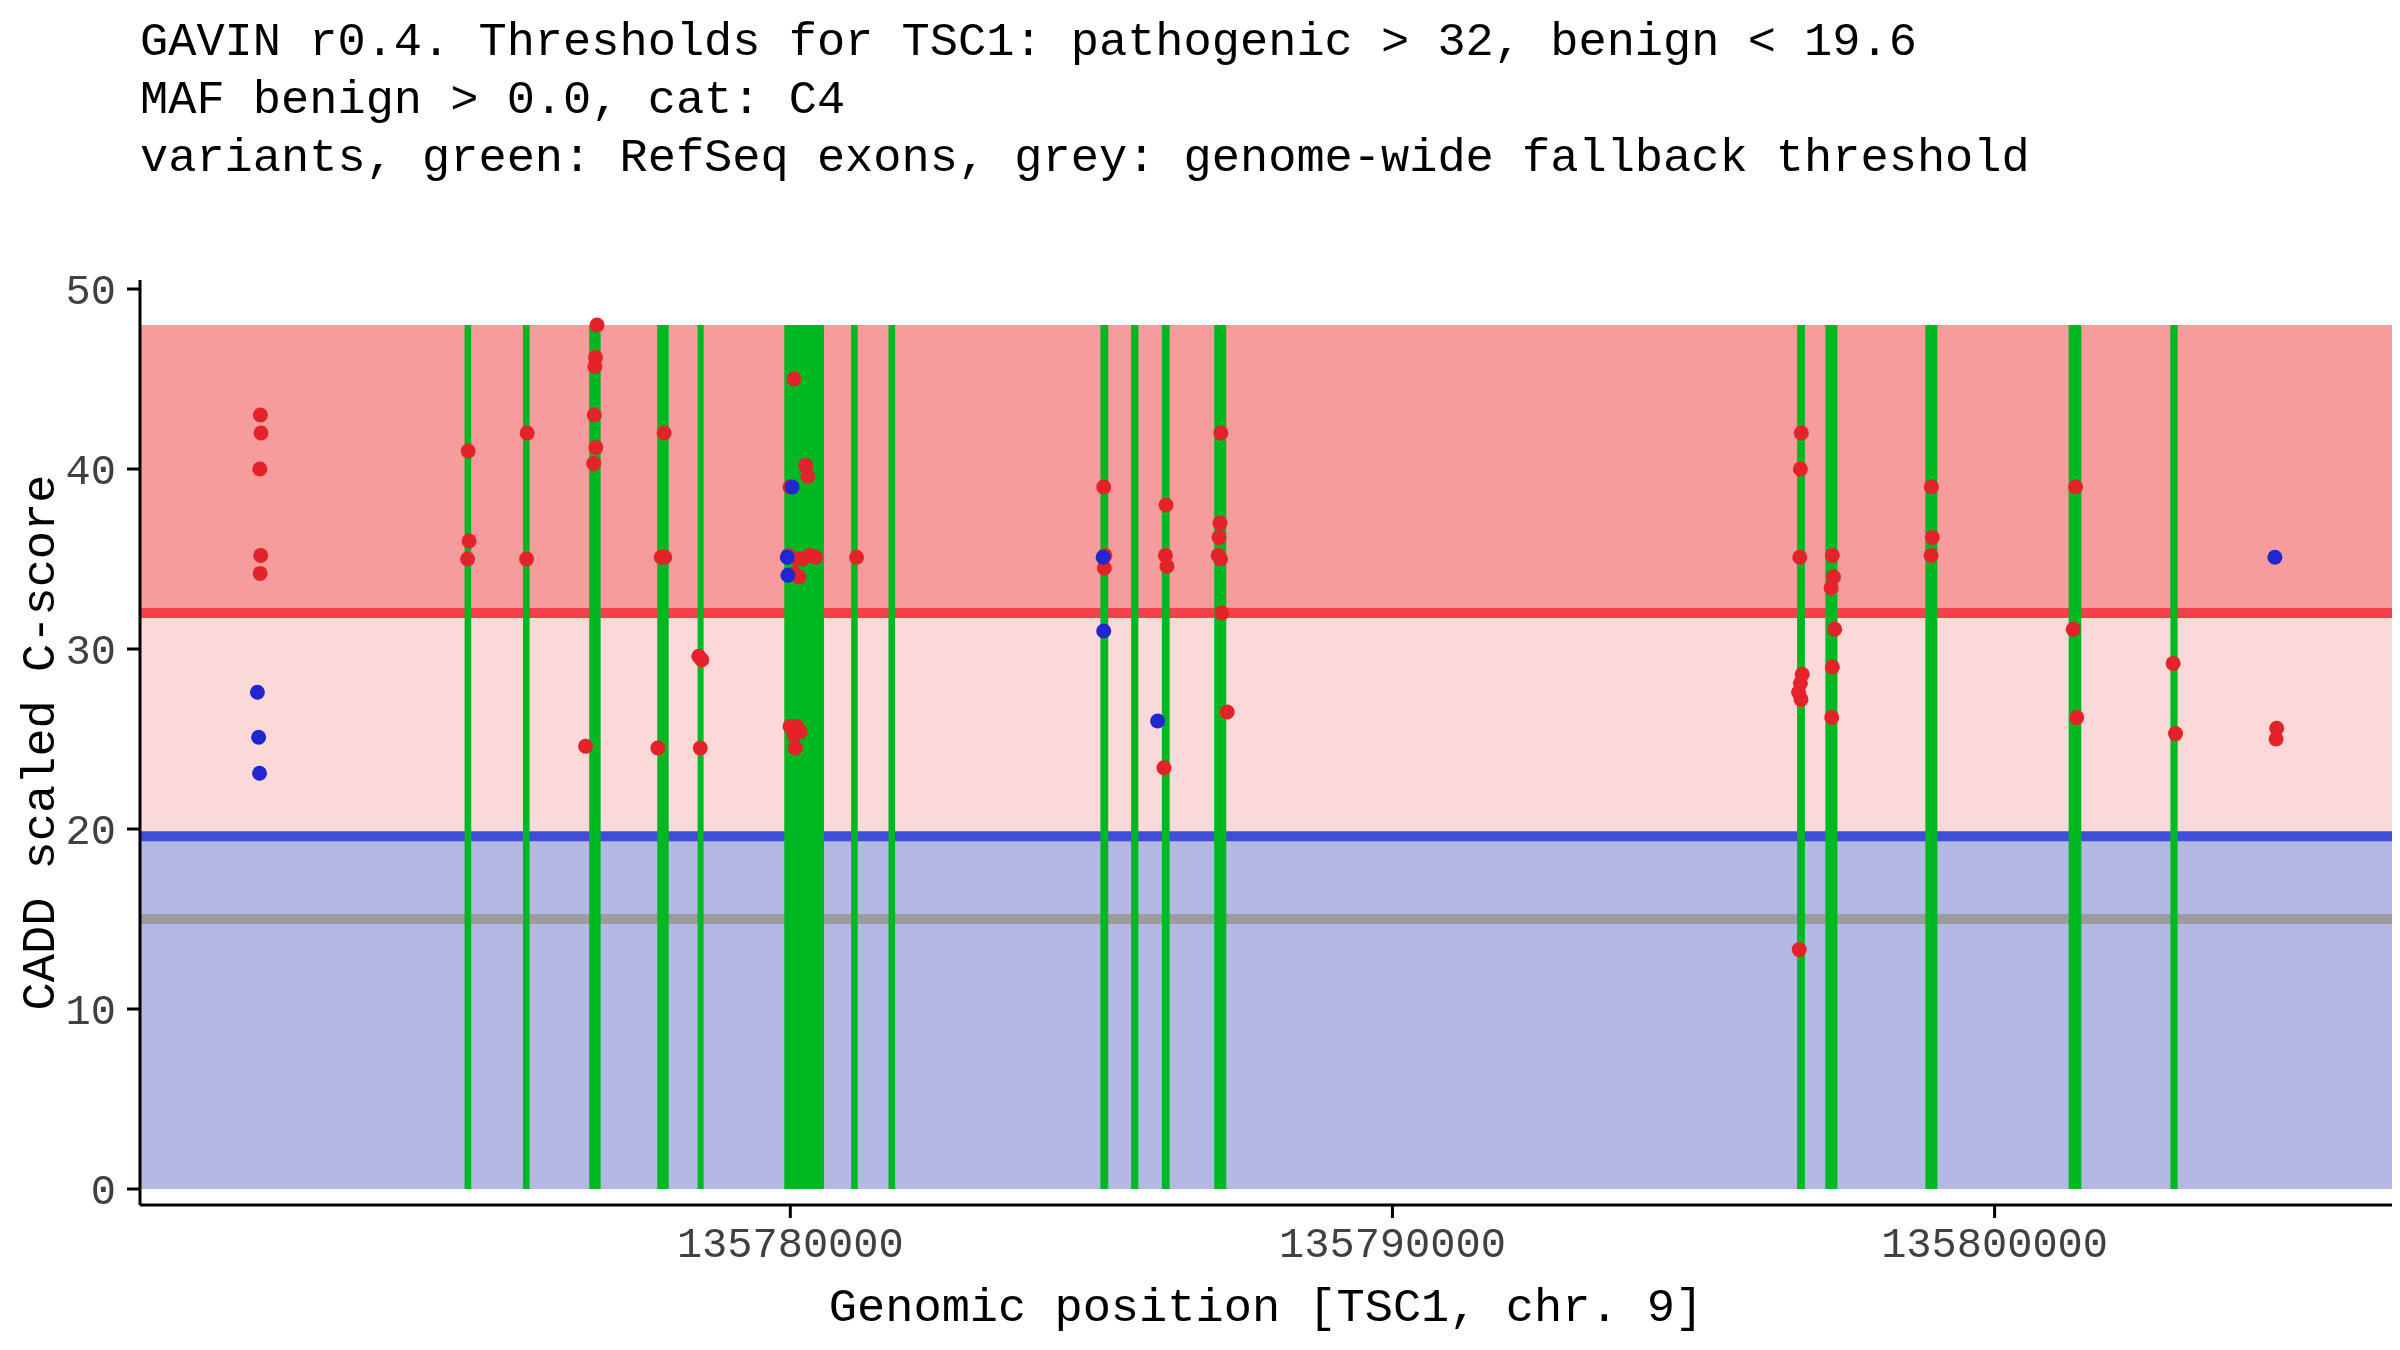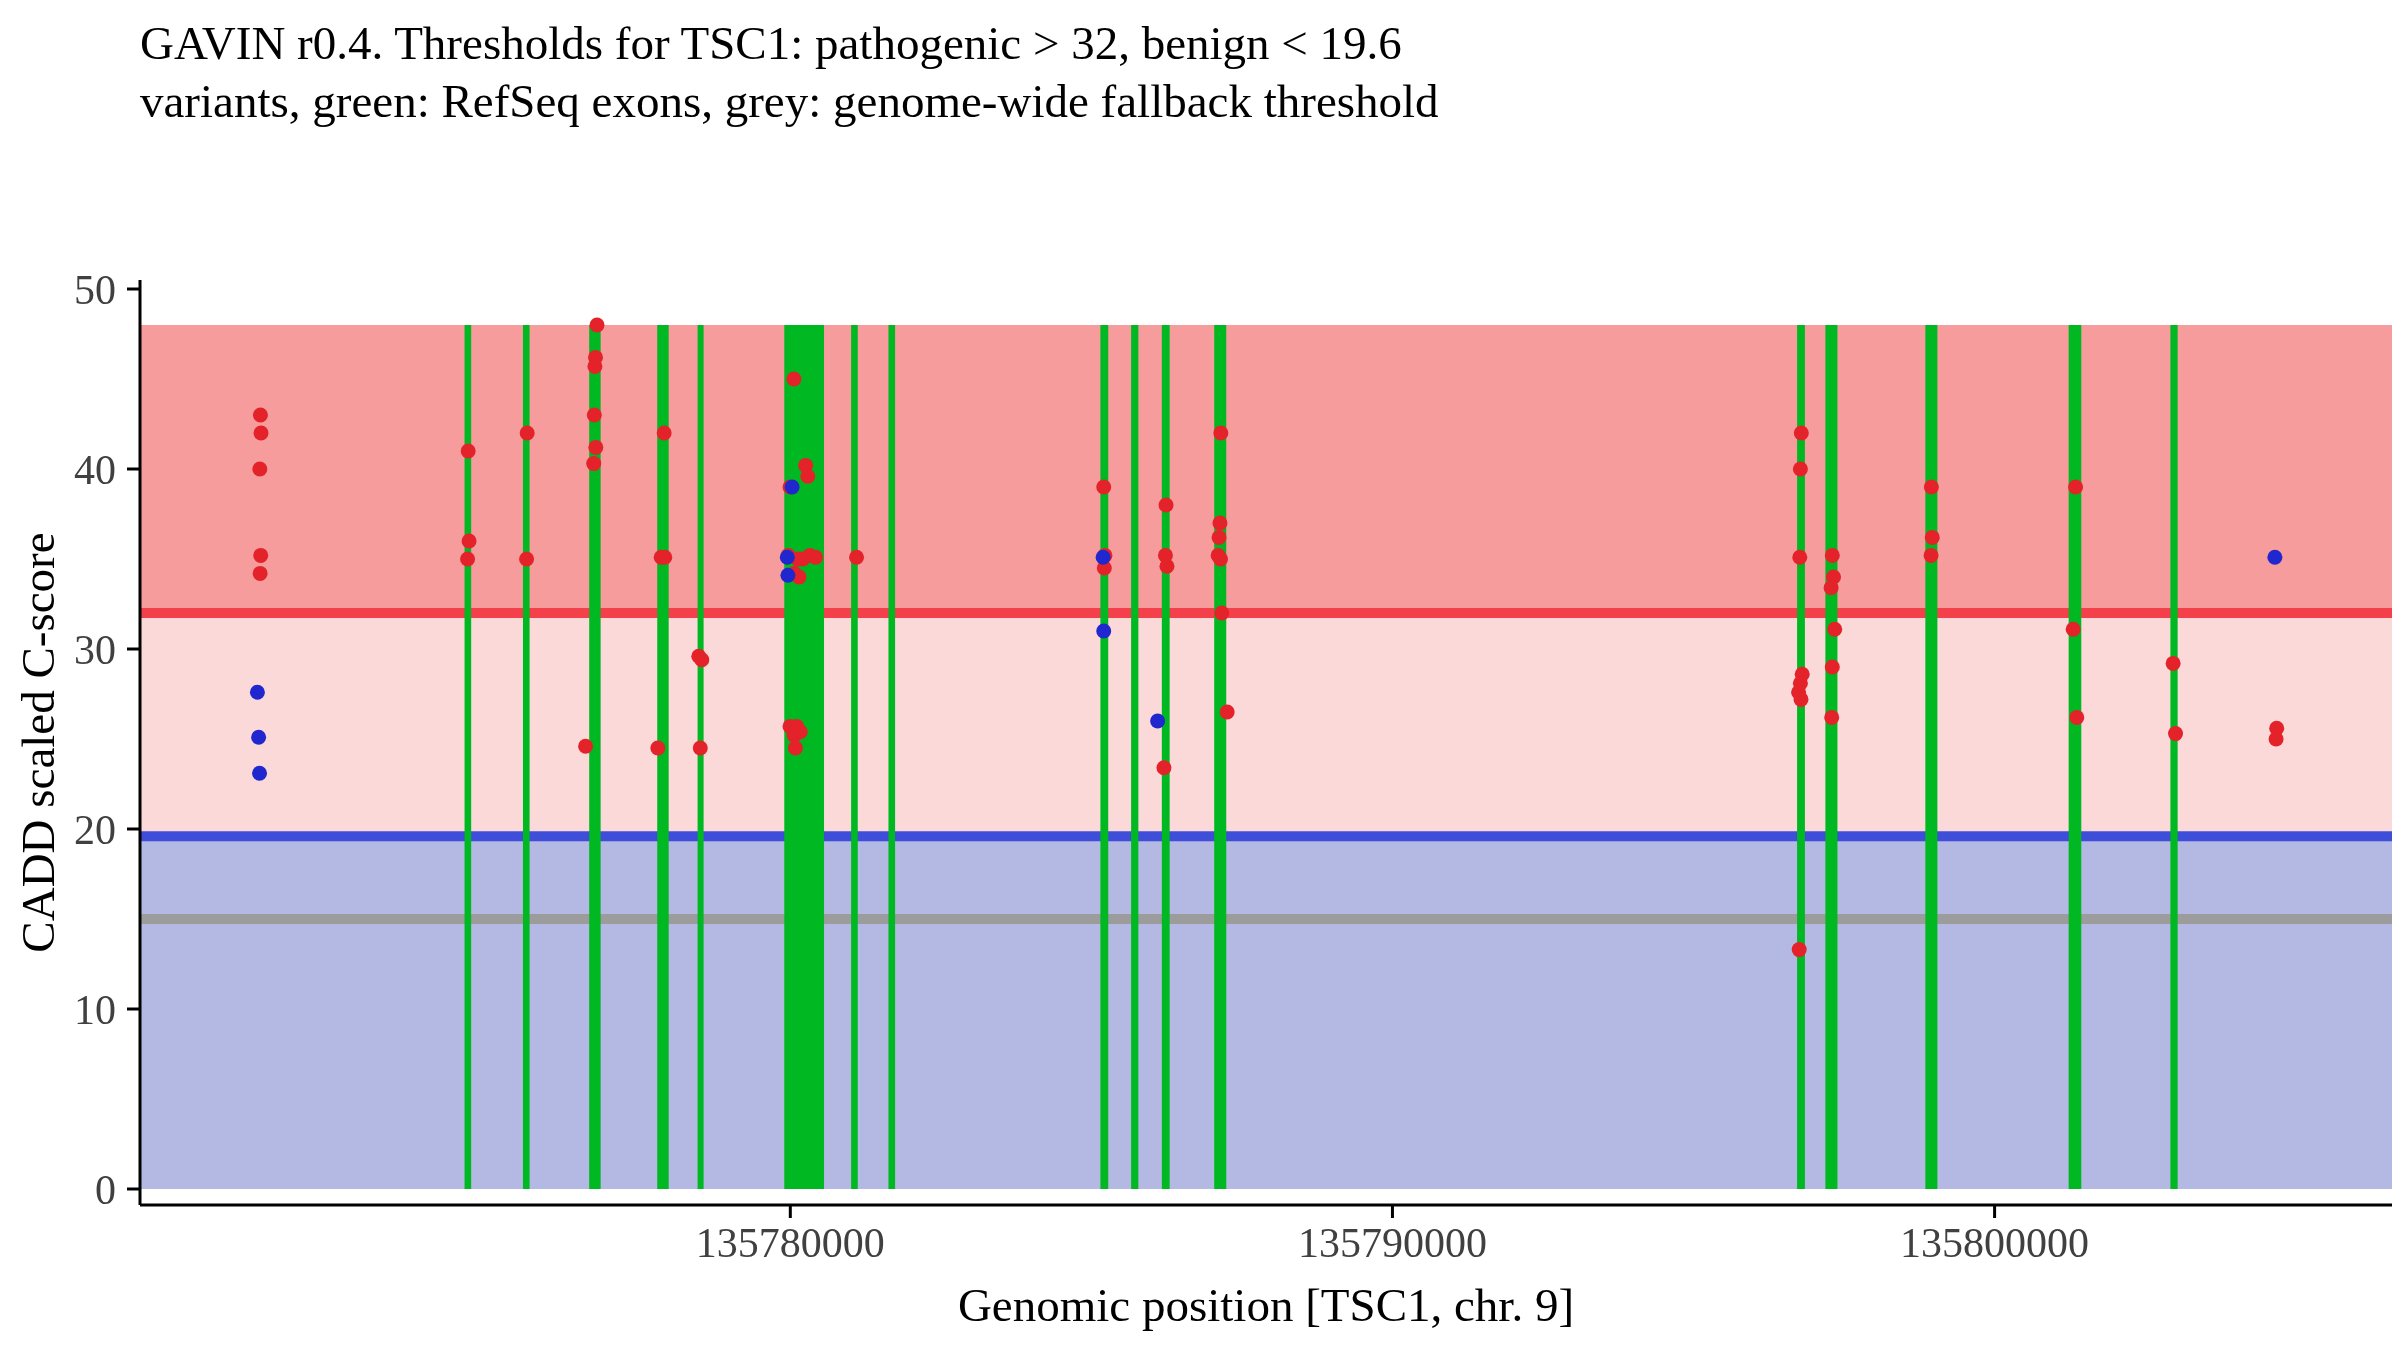--- a/index.html
+++ b/index.html
@@ -1,36 +1,37 @@
 <!DOCTYPE html>
 <html><head>
 <meta charset="utf-8">
 <style>
   html,body{margin:0;padding:0;background:#ffffff;}
   .figure{
     position:relative;
     width:2400px;height:1350px;
     background:#ffffff;
-    font-family:Liberation Serif, serif;
+    font-family:Liberation Mono, monospace;
     overflow:hidden;
   }
   .titles{
     position:absolute;left:140px;top:14px;
     font-size:47px;line-height:58px;color:#000;
     letter-spacing:0px;
   }
   svg{position:absolute;left:0;top:0;}
 </style>
 </head>
 <body>
 
 <div class="figure">
 
   <div class="titles">
     <div>GAVIN r0.4. Thresholds for TSC1: pathogenic &gt; 32, benign &lt; 19.6</div>
+    <div>MAF benign &gt; 0.0, cat: C4</div>
     <div>variants, green: RefSeq exons, grey: genome-wide fallback threshold</div>
   </div>
 
   <svg id="plot" width="2400" height="1350" viewBox="0 0 2400 1350">
       <rect x="140" y="836.2" width="2252" height="352.79999999999995" fill="#B3B9E3"></rect>
       <rect x="140" y="613" width="2252" height="223.20000000000005" fill="#FBD9D9"></rect>
       <rect x="140" y="325" width="2252" height="288" fill="#F69C9C"></rect>
       <line x1="140" x2="2392" y1="919" y2="919" stroke="#9C9C9C" stroke-width="10"></line>
       <line x1="140" x2="2392" y1="836.2" y2="836.2" stroke="#3E4ED8" stroke-width="10"></line>
       <line x1="140" x2="2392" y1="613" y2="613" stroke="#F3404A" stroke-width="10"></line>

